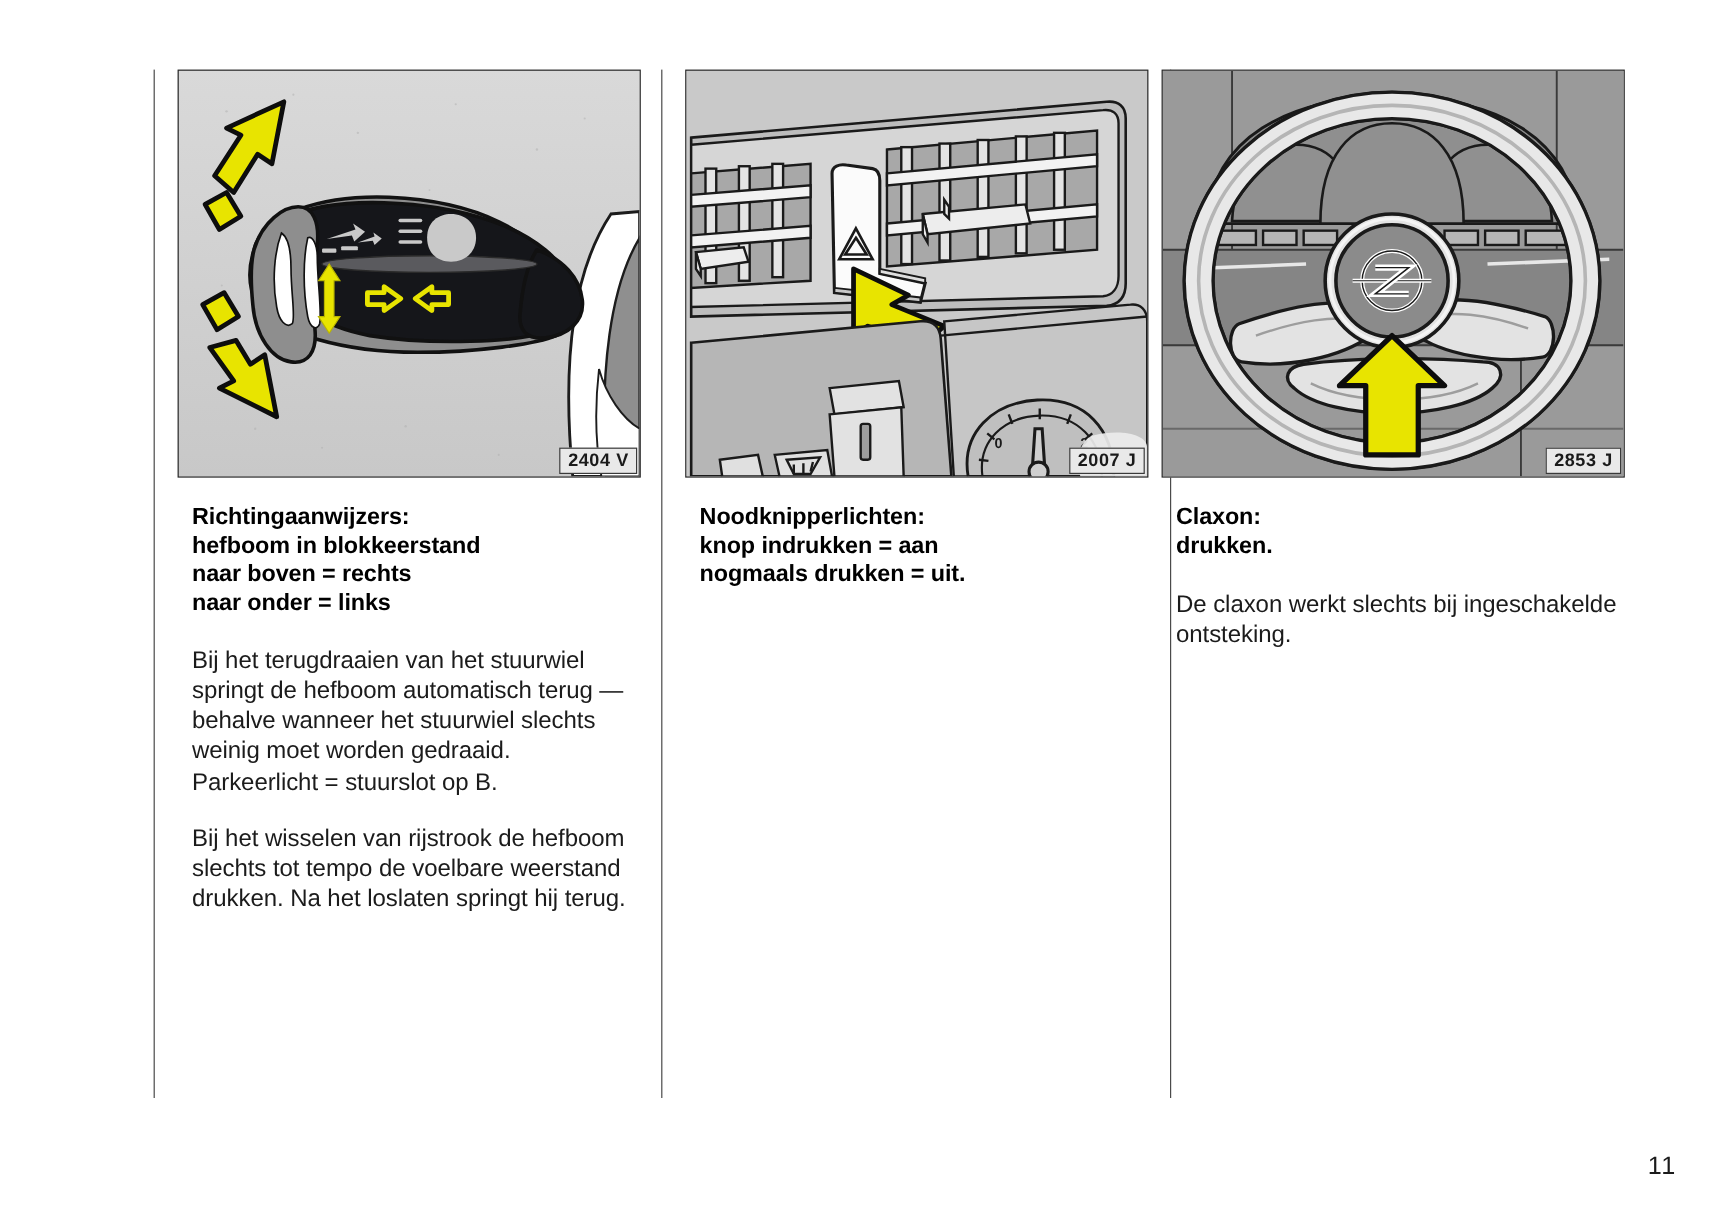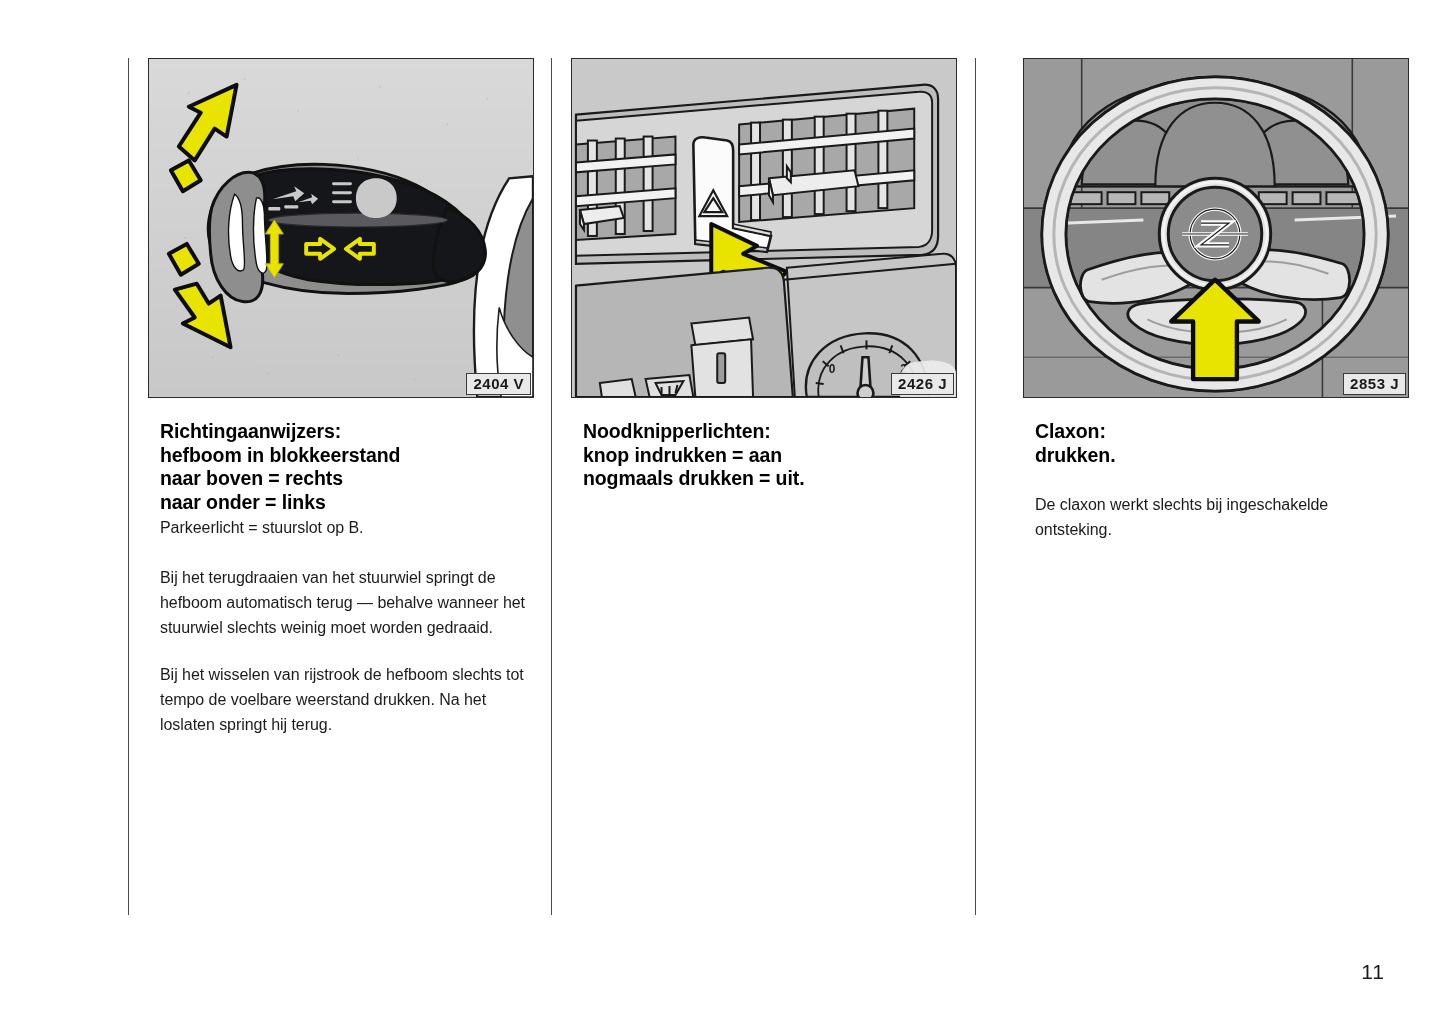--- a/index.html
+++ b/index.html
@@ -37,21 +37,21 @@
   .vrule.r3 { left: 975px; }
 
   
   .col {
     position: absolute;
     top: 58px;
     width: 386px;
   }
   .col.c1 { left: 148px; }
   .col.c2 { left: 571px; }
-  .col.c3 { left: 995px; padding-left: 28px; }
+  .col.c3 { left: 940px; padding-left: 28px; }
 
   
   .figure {
     position: relative;
     width: 386px;
     height: 340px;
     border: 1px solid #2c2c2c;
     background: #cfcfcf;
     overflow: hidden;
     box-sizing: border-box;
@@ -82,33 +82,33 @@
     font-size: 19.5px;
     line-height: 23.5px;
     font-weight: bold;
     letter-spacing: -0.1px;
     color: #000;
     white-space: pre-line;
   }
 
   p.para {
     margin: 0;
-    font-size: 16px;
+    font-size: 20px;
     line-height: 25px;
     color: #1b1b1b;
     letter-spacing: -0.05px;
   }
   p.lead { margin-top: 1px; }
   p.gap  { margin-top: 25px; }
   p.gap-small { margin-top: 22px; }
 
   
   .page-number {
     position: absolute;
-    right: 60px;
+    right: 48px;
     bottom: 42px;
     font-size: 21px;
     color: #1b1b1b;
     letter-spacing: 1px;
   }
 </style>
 </head>
 <body>
 
 <div class="page">
@@ -210,22 +210,22 @@
         </g>
       </svg>
       <div class="fig-code">2404 V</div>
     </div>
 
     <div class="col-body">
       <h2 class="heading">Richtingaanwijzers:
 hefboom in blokkeerstand
 naar boven = rechts
 naar onder = links</h2>
+      <p class="para gap">Bij het terugdraaien van het stuurwiel springt de hefboom automatisch terug — behalve wanneer het stuurwiel slechts weinig moet worden gedraaid.</p>
       <p class="para lead">Parkeerlicht = stuurslot op B.</p>
-      <p class="para gap">Bij het terugdraaien van het stuurwiel springt de hefboom automatisch terug — behalve wanneer het stuurwiel slechts weinig moet worden gedraaid.</p>
       <p class="para gap-small">Bij het wisselen van rijstrook de hefboom slechts tot tempo de voelbare weerstand drukken. Na het loslaten springt hij terug.</p>
     </div>
   </div>
 
   <div class="col c2">
 
     <div class="figure">
       <svg viewBox="0 0 386 340" preserveAspectRatio="none">
         <rect x="0" y="0" width="386" height="340" fill="#c9c9c9"></rect>
 
@@ -344,21 +344,21 @@
           <text x="258" y="316">0</text>
         </g>
 
         <g stroke="#1a1a1a" stroke-width="2.6" fill="#cfcfcf">
           <path d="M292 300 L 298 300 L 300 330 L 290 330 Z"></path>
           <circle cx="295" cy="336" r="8"></circle>
         </g>
 
         <path d="M340 306 C 362 300 386 304 386 316 L 386 340 L 330 340 C 326 324 330 310 340 306 Z" fill="#ececec" opacity="0.92"></path>
       </svg>
-      <div class="fig-code">2426 J</div>
+      <div class="fig-code">2007 J</div>
     </div>
 
     <div class="col-body">
       <h2 class="heading">Noodknipperlichten:
 knop indrukken = aan
 nogmaals drukken = uit.</h2>
     </div>
   </div>
 
   <div class="col c3">

